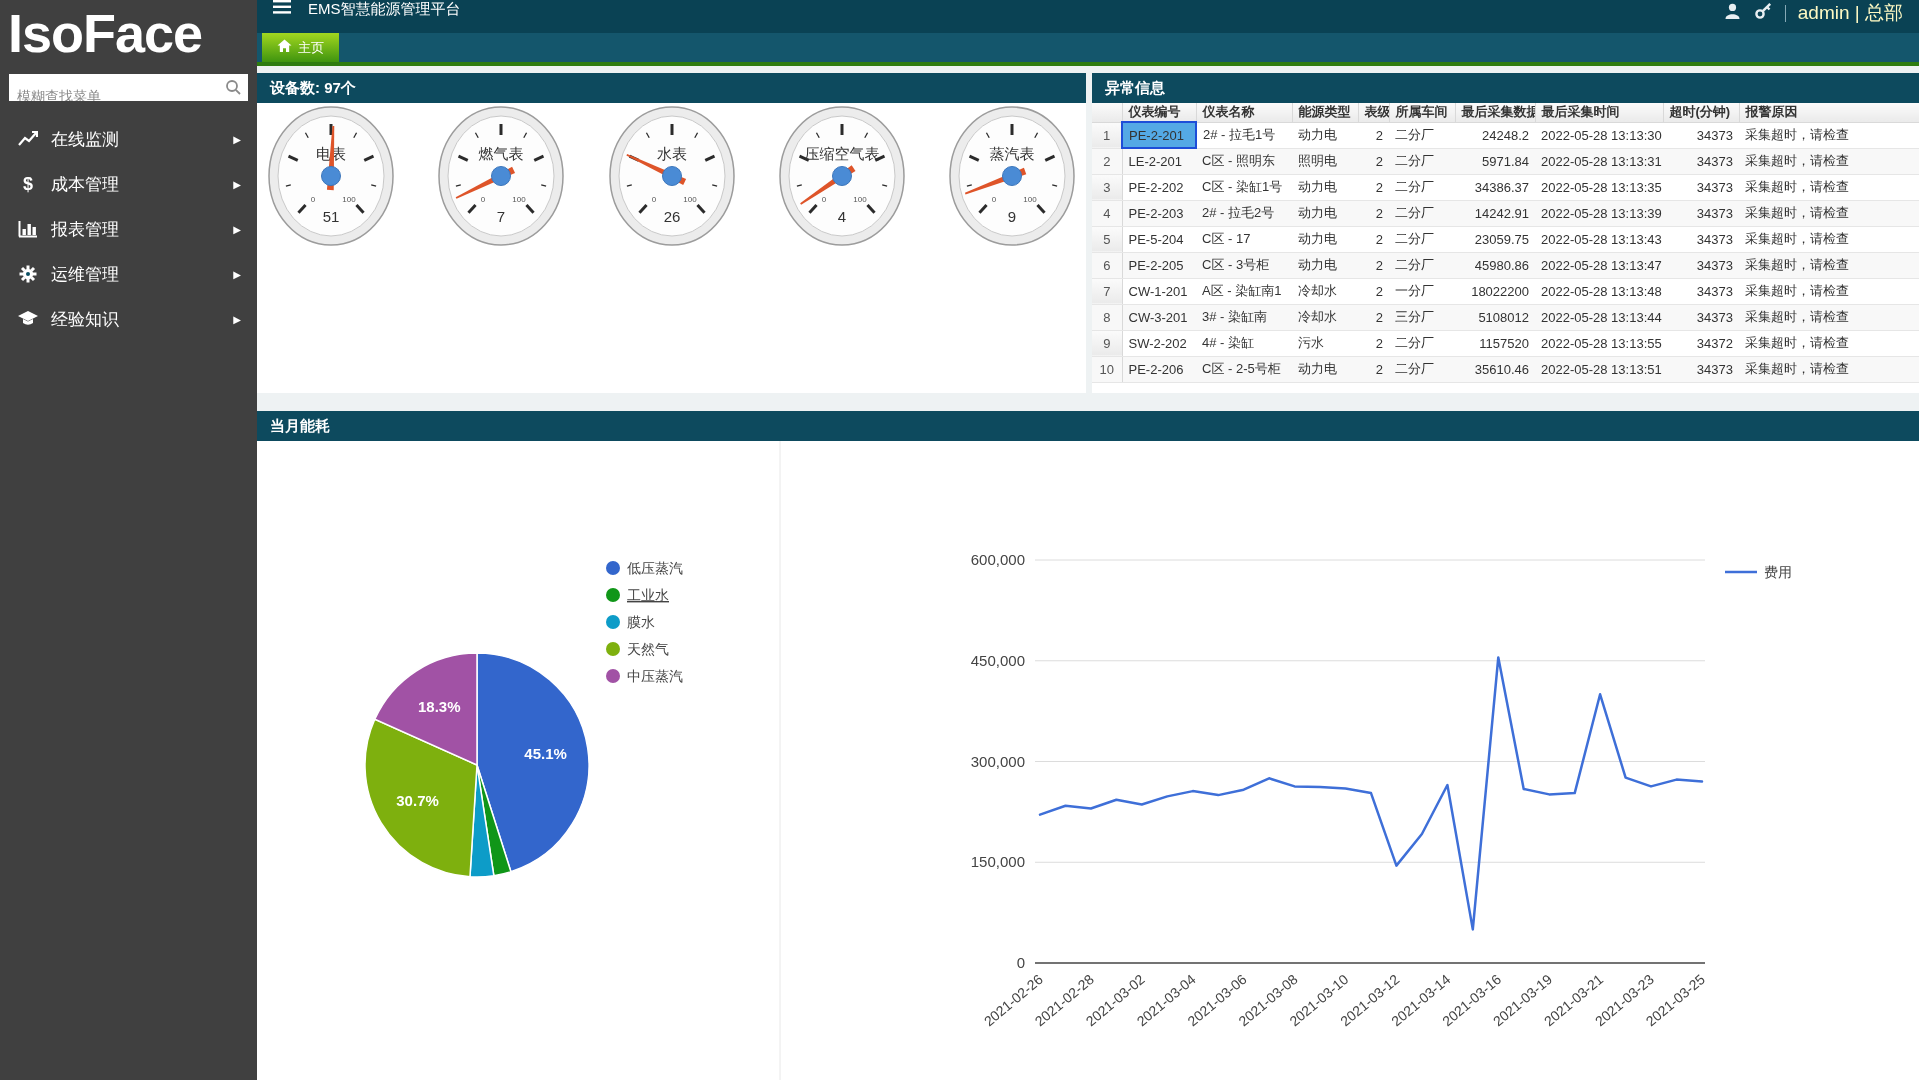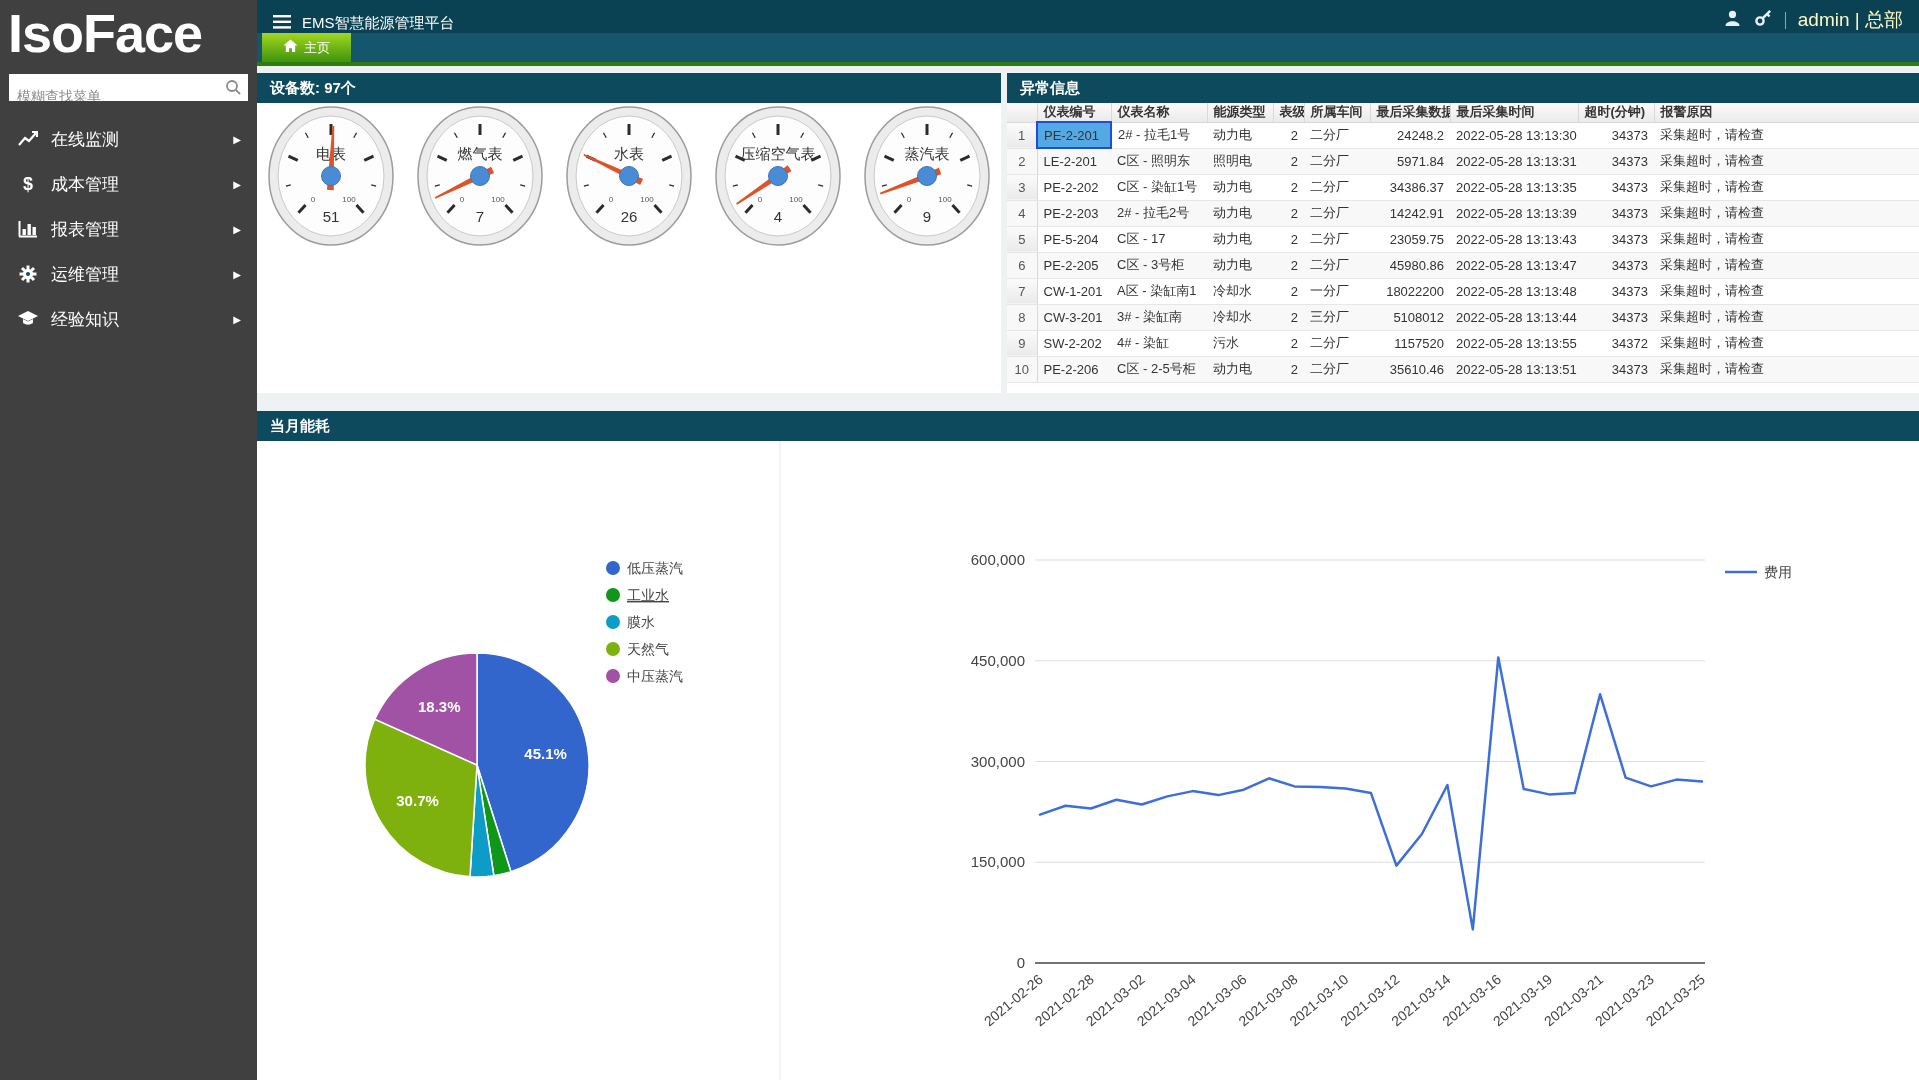--- a/index.html
+++ b/index.html
@@ -11,31 +11,31 @@
 .search{position:relative;margin:2px 9px 12px 9px}
 .search input{width:100%;height:27px;border:none;padding:16px 28px 0 8px;font-size:14px;color:#333;outline:none;background:#fff}
 .search input::placeholder{color:#8a8a8a}
 .search .mag{position:absolute;right:5px;top:4px}
 .menu{display:flex;flex-direction:column}
 .menu-item{display:flex;align-items:center;height:45px;padding:0 16px;cursor:pointer;font-size:17px;color:#fff}
 .menu-item .mi{width:24px;height:20px;margin-right:11px;display:flex;align-items:center;justify-content:center}
 .menu-item .arrow{margin-left:auto;font-size:10px;color:#fff}
 
 .main{flex:1;display:flex;flex-direction:column;min-width:0}
-.topbar{height:33px;background:#0a4254;display:flex;align-items:flex-end;color:#fff;padding:0 16px;gap:11px;flex-shrink:0}
+.topbar{height:33px;background:#0a4254;display:flex;align-items:flex-start;color:#fff;padding:0 16px;gap:17px;flex-shrink:0}
 .topbar-title{font-size:15px}
 .topbar-right{margin-left:auto;display:flex;align-items:center;gap:12px;font-size:19px;color:#fef9c3}
 .sep{width:1px;height:17px;background:#86a9b6}
 .tabstrip{height:33px;background:#14566c;border-bottom:4px solid #2e7c10;display:flex;align-items:flex-end;padding-left:5px;flex-shrink:0}
-.tab{height:29px;display:flex;align-items:center;gap:6px;padding:0 21px;background:linear-gradient(#a2d71f,#3f940f);color:#fff;font-size:13px;cursor:pointer}
+.tab{height:29px;display:flex;align-items:center;gap:6px;padding:0 15px;background:linear-gradient(#a2d71f,#3f940f);color:#fff;font-size:13px;cursor:pointer}
 
 .content{flex:1;background:#eef2f3;padding-top:7px;display:flex;flex-direction:column;overflow:hidden;min-height:0}
 .top-row{display:flex;gap:6px;height:320px;flex-shrink:0}
 .panel{background:#fff;display:flex;flex-direction:column;min-width:0}
-.panel-gauges{width:744px;flex-shrink:0}
+.panel-gauges{width:829px;flex-shrink:0}
 .panel-table{flex:1}
 .panel-header{height:30px;background:#0d4a5e;color:#fff;font-size:15px;font-weight:bold;display:flex;align-items:center;padding-left:13px;flex-shrink:0}
 .gauge-row{display:flex;justify-content:space-between;padding:3px 5px 0 5px}
 
 .table-wrap{flex:1;display:flex;overflow:hidden}
 table{border-collapse:collapse;table-layout:fixed;font-size:13px;color:#333;width:937px;flex-shrink:0;align-self:flex-start}
 th{height:16px;background:linear-gradient(#fbfbfb,#eaeaea);border:1px solid #d9d9d9;border-top:none;font-weight:bold;text-align:left;padding:0 6px;white-space:nowrap;overflow:hidden}
 th:first-child{border-left:none}
 td{height:26px;border-bottom:1px solid #e6e6e6;padding:0 6px;white-space:nowrap;overflow:hidden;background:#fff}
 tbody tr:nth-child(even) td{background:#f8f8f8}

